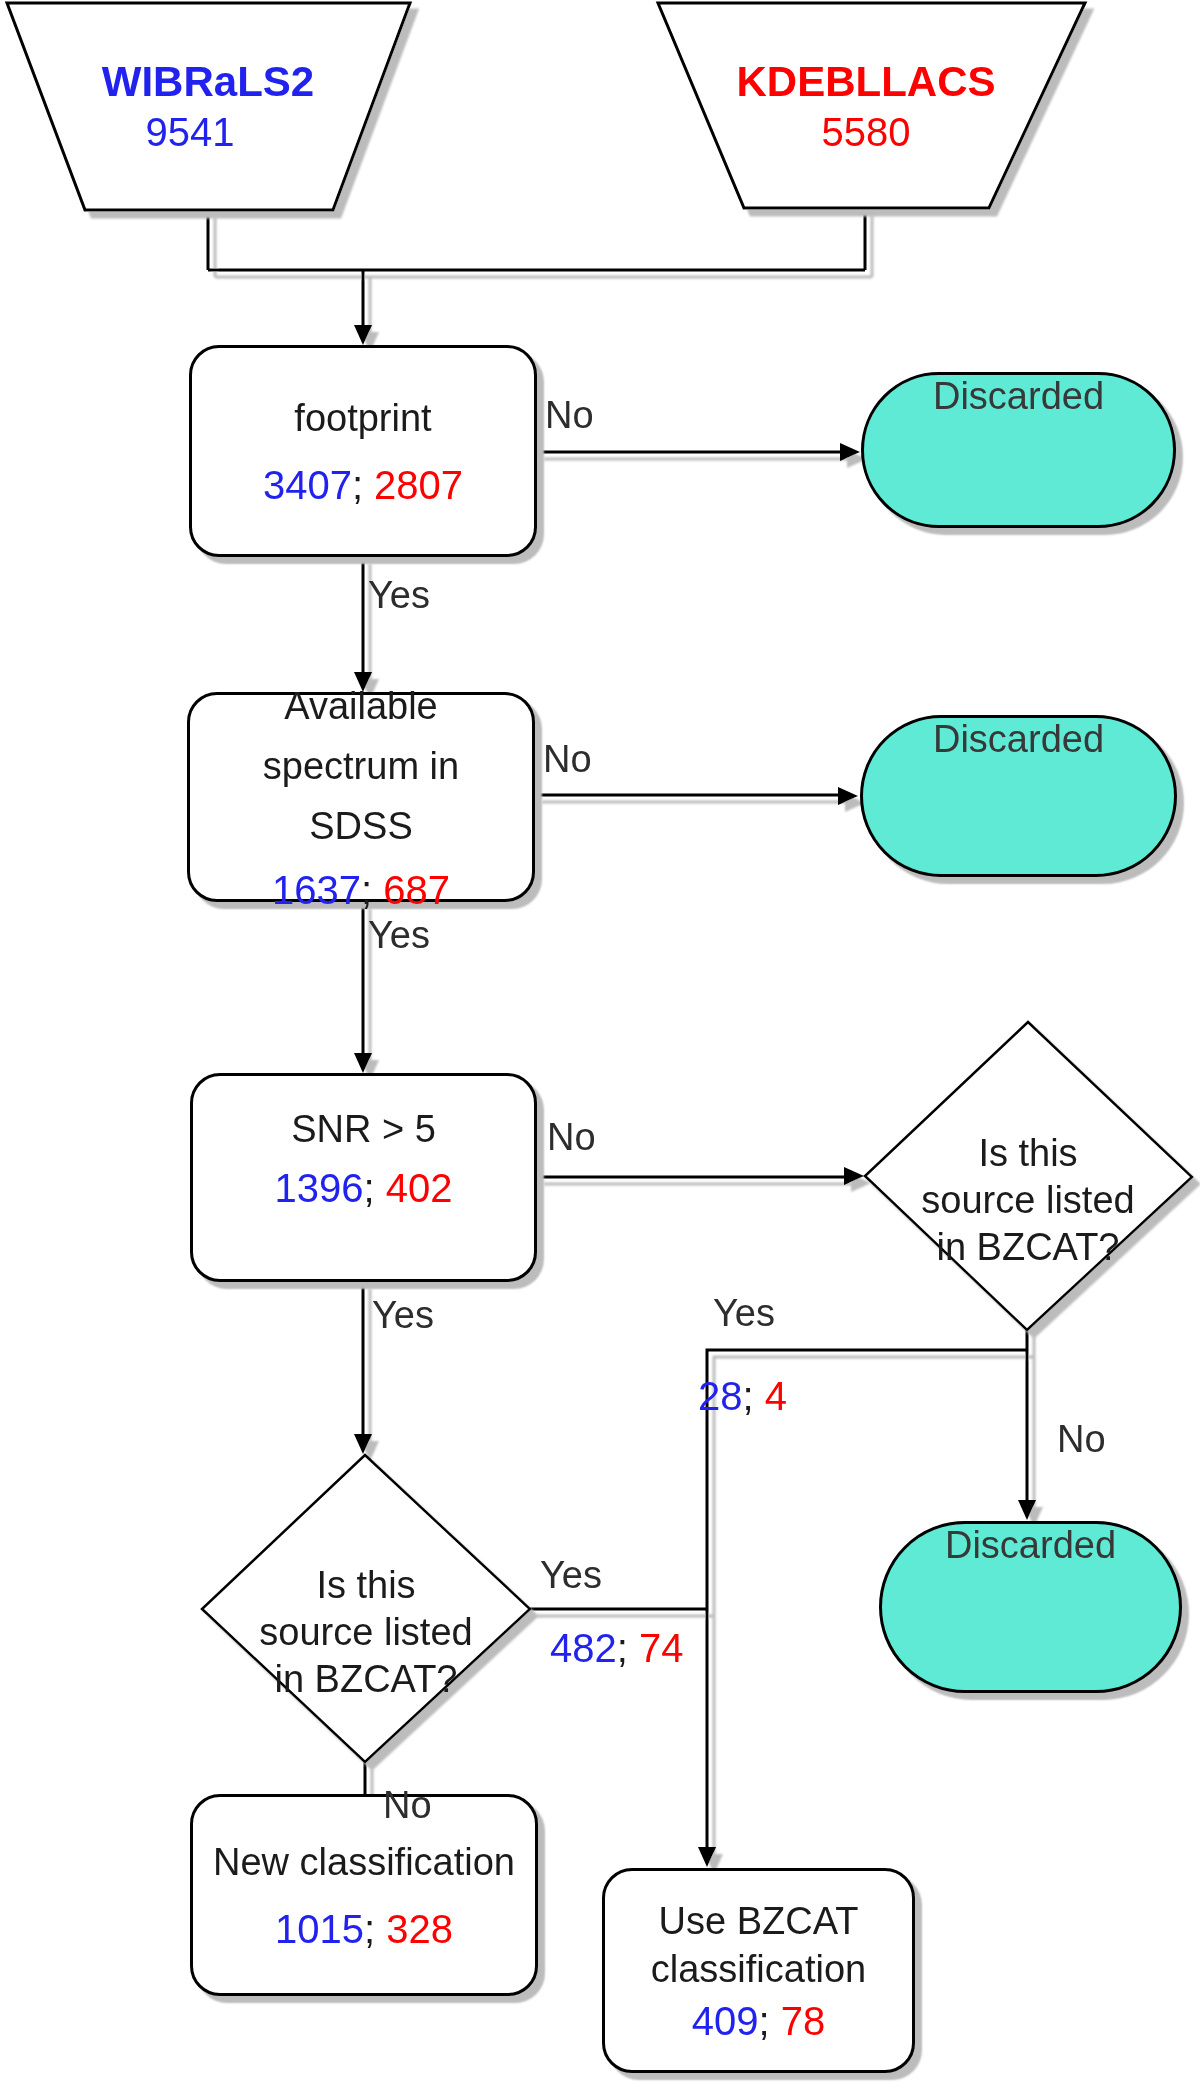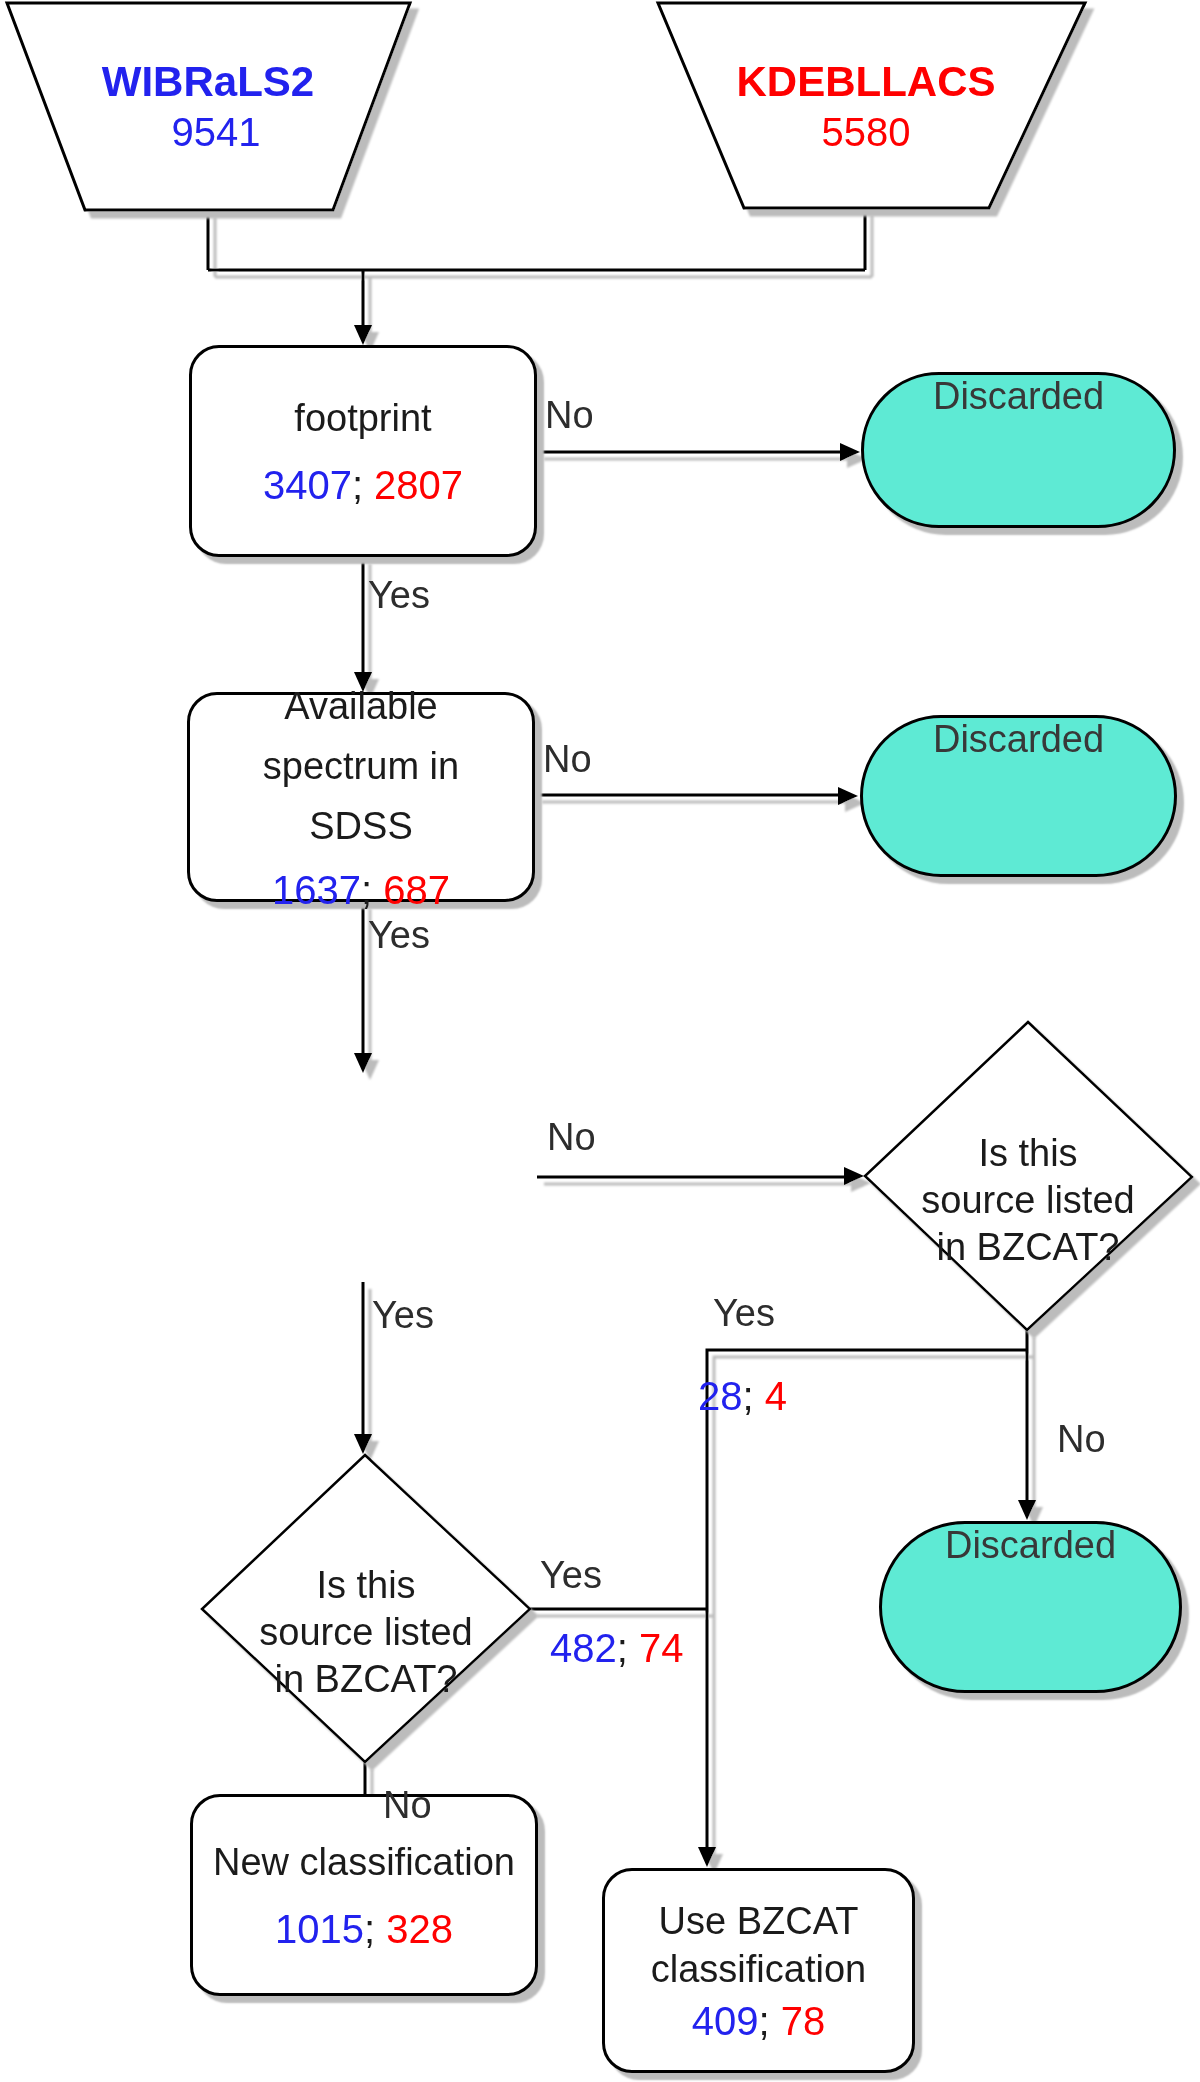--- a/index.html
+++ b/index.html
@@ -88,36 +88,40 @@
 
     <g filter="url(#ds)" fill="#ffffff" stroke="#000">
       <path stroke-width="3" d="M7 3 L410 3 L333 210 L85 210 Z"></path>
       <path stroke-width="3" d="M658 3 L1085 3 L989 208 L744 208 Z"></path>
       <path stroke-width="2.5" d="M1028 1022 L1192 1177 L1027 1330 L865 1176 Z"></path>
       <path stroke-width="2.5" d="M365 1455 L530 1609 L365 1762 L202 1609 Z"></path>
     </g>
   </svg>
 
   <div class="txt trap-title blue" style="left:58px;top:58px;">WIBRaLS2</div>
-  <div class="txt trap-count blue" style="left:66px;top:108px;">9541</div>
+  <div class="txt trap-count blue" style="left:40px;top:108px;">9541</div>
   <div class="txt trap-title red" style="left:716px;top:58px;">KDEBLLACS</div>
   <div class="txt trap-count red" style="left:716px;top:108px;">5580</div>
 
   <div class="box gap-lg" style="left:189px;top:345px;width:348px;height:212px;">
     <div class="bt">footprint</div>
     <div class="nums"><span class="n-blue">3407</span><span class="n-sep">; </span><span class="n-red">2807</span></div>
   </div>
 
   <div class="box gap-sm" style="left:187px;top:692px;width:348px;height:210px;gap:12px;">
     <div class="bt">Available</div>
     <div class="bt">spectrum in</div>
     <div class="bt">SDSS</div>
     <div class="nums"><span class="n-blue">1637</span><span class="n-sep">; </span><span class="n-red">687</span></div>
   </div>
 
+  <div class="box" style="left:190px;top:1073px;width:347px;height:209px;padding-bottom:40px;">
+    <div class="bt">SNR &gt; 5</div>
+    <div class="nums"><span class="n-blue">1396</span><span class="n-sep">; </span><span class="n-red">402</span></div>
+  </div>
 
   <div class="stadium" style="left:861px;top:372px;width:315px;height:156px;">
     <span>Discarded</span>
   </div>
   <div class="stadium" style="left:860px;top:715px;width:317px;height:162px;">
     <span>Discarded</span>
   </div>
   <div class="stadium" style="left:879px;top:1521px;width:303px;height:172px;">
     <span>Discarded</span>
   </div>

